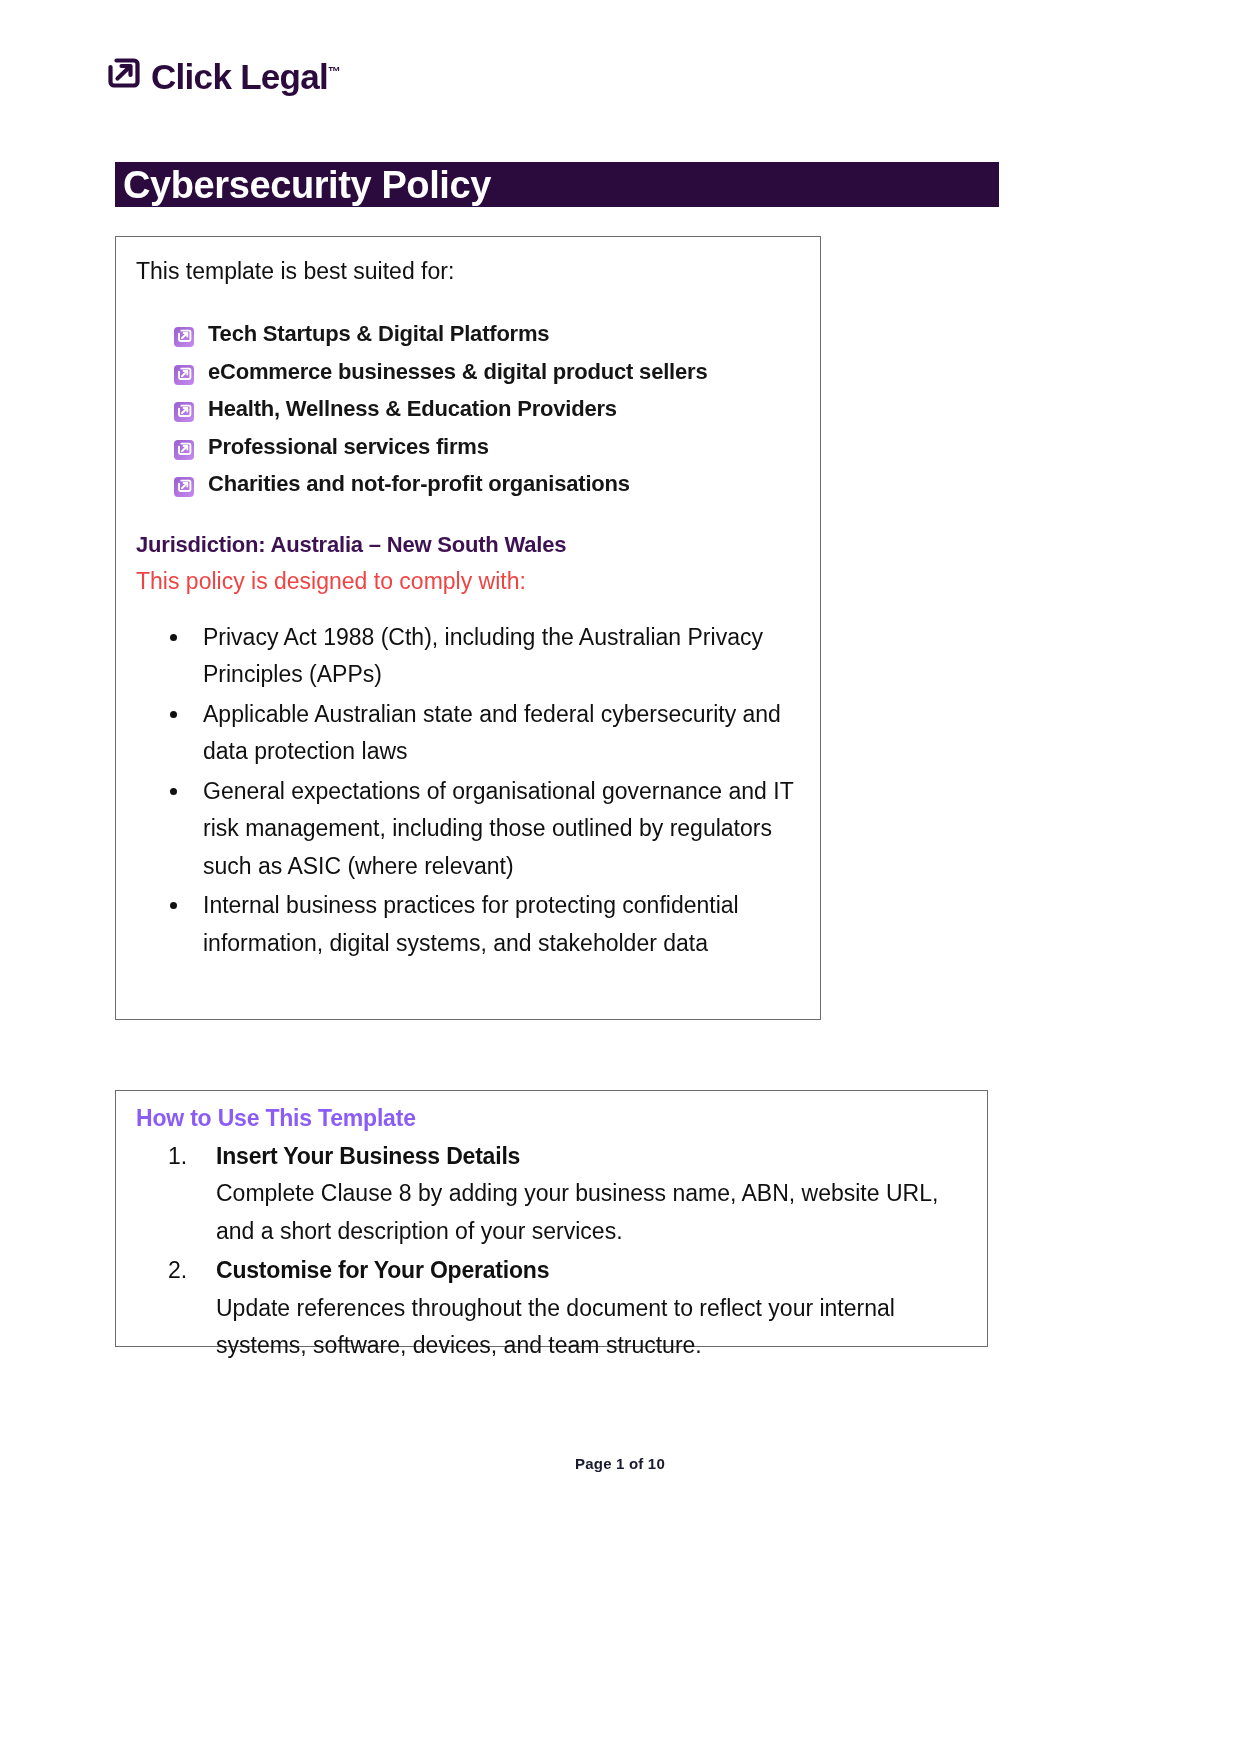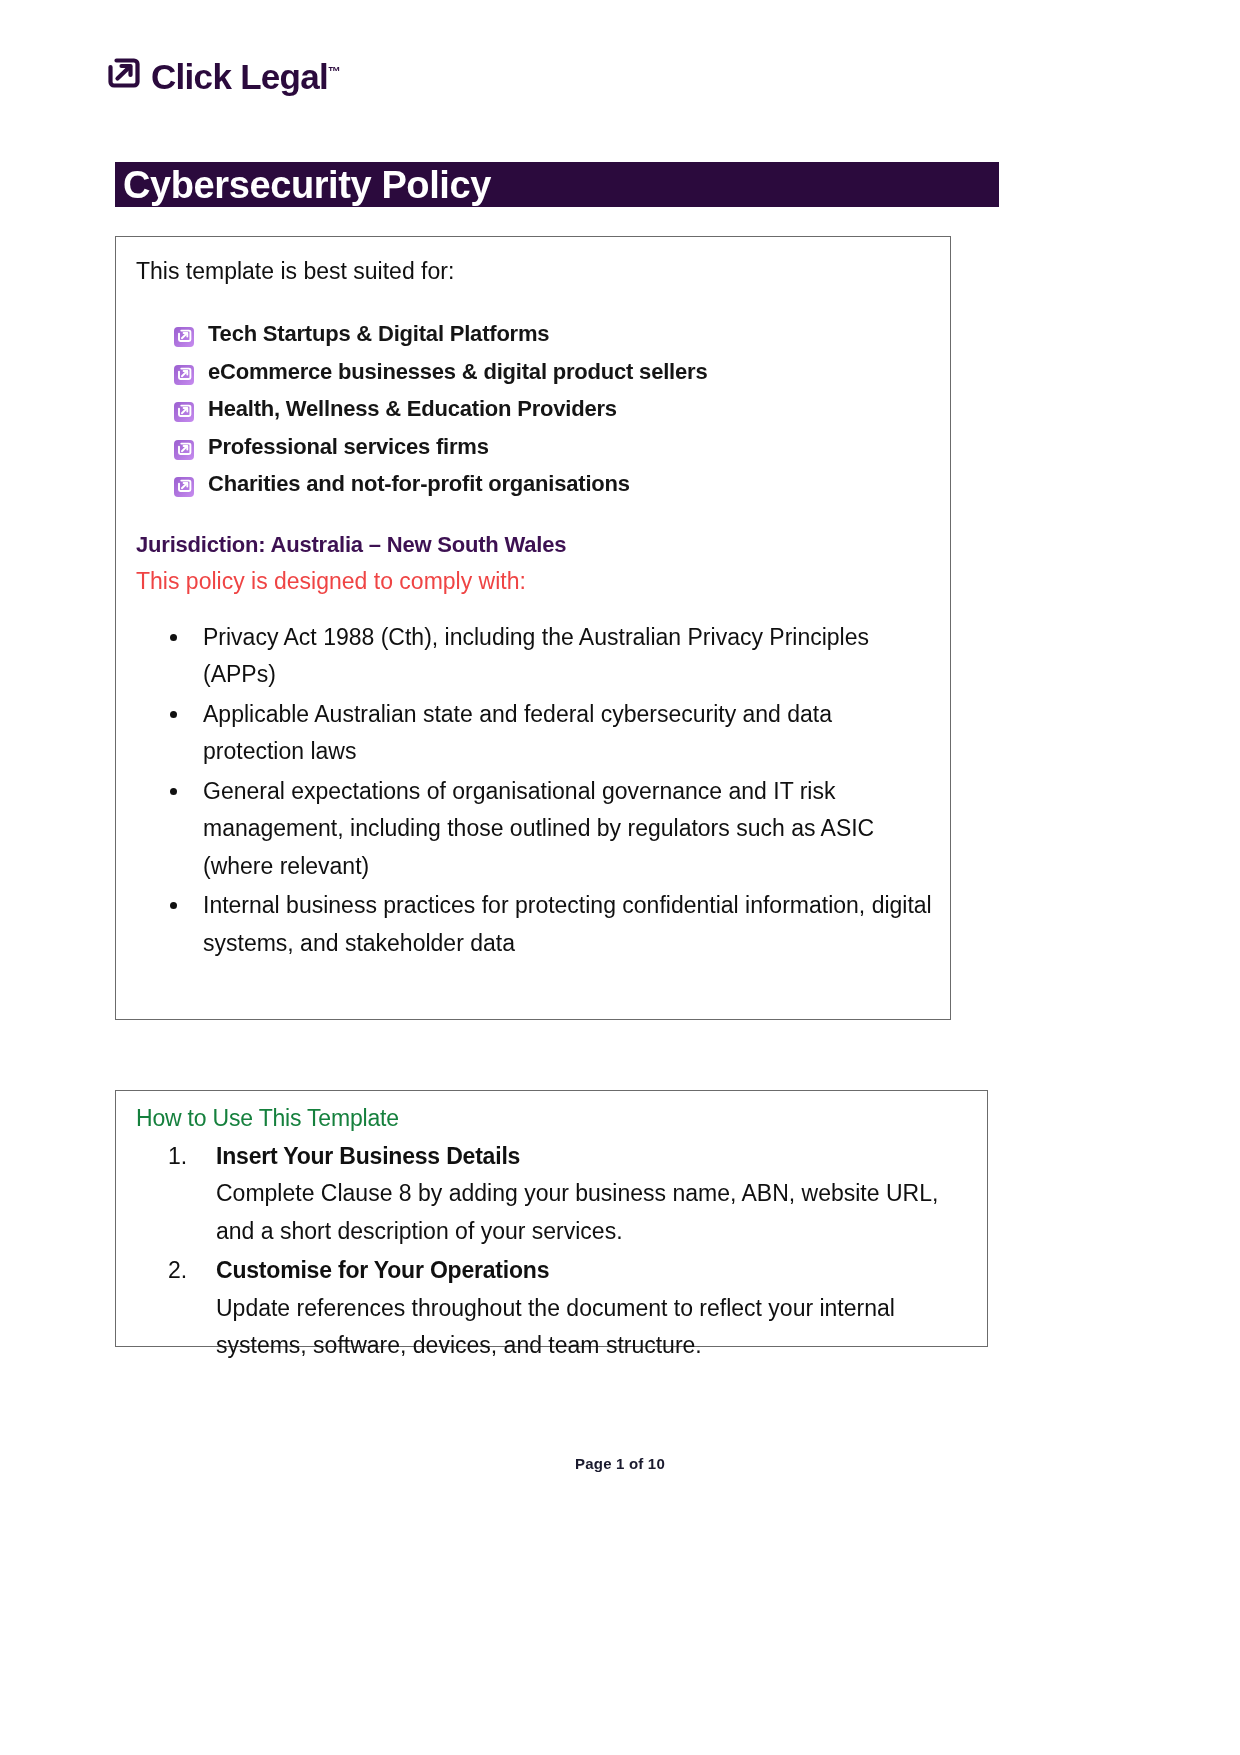--- a/index.html
+++ b/index.html
@@ -82,21 +82,21 @@
   
   .box {
     position: absolute;
     box-sizing: border-box;
     border: 1px solid #6b6b6b;
     background: #ffffff;
   }
   #suited-box {
     left: 115px;
     top: 236px;
-    width: 836px;
+    width: 706px;
     height: 784px;
     padding: 16px 18px 0 10px;
   }
   #howto-box {
     left: 115px;
     top: 1090px;
     width: 873px;
     height: 257px;
     padding: 14px 18px 0 10px;
   }
@@ -181,22 +181,22 @@
     font-size: 23px;
     line-height: 1.63;
     color: #101010;
     max-width: 760px;
   }
 
   
   .howto-heading {
     margin: 0 0 0 10px;
     font-size: 23px;
-    font-weight: normal;
-    color: #15803d;
+    font-weight: bold;
+    color: #8b5cf6;
     letter-spacing: -0.2px;
   }
   ol.num-list {
     list-style: none;
     margin: 6px 0 0 0;
     padding: 0 0 0 42px;
     counter-reset: step;
   }
   ol.num-list > li {
     counter-increment: step;

